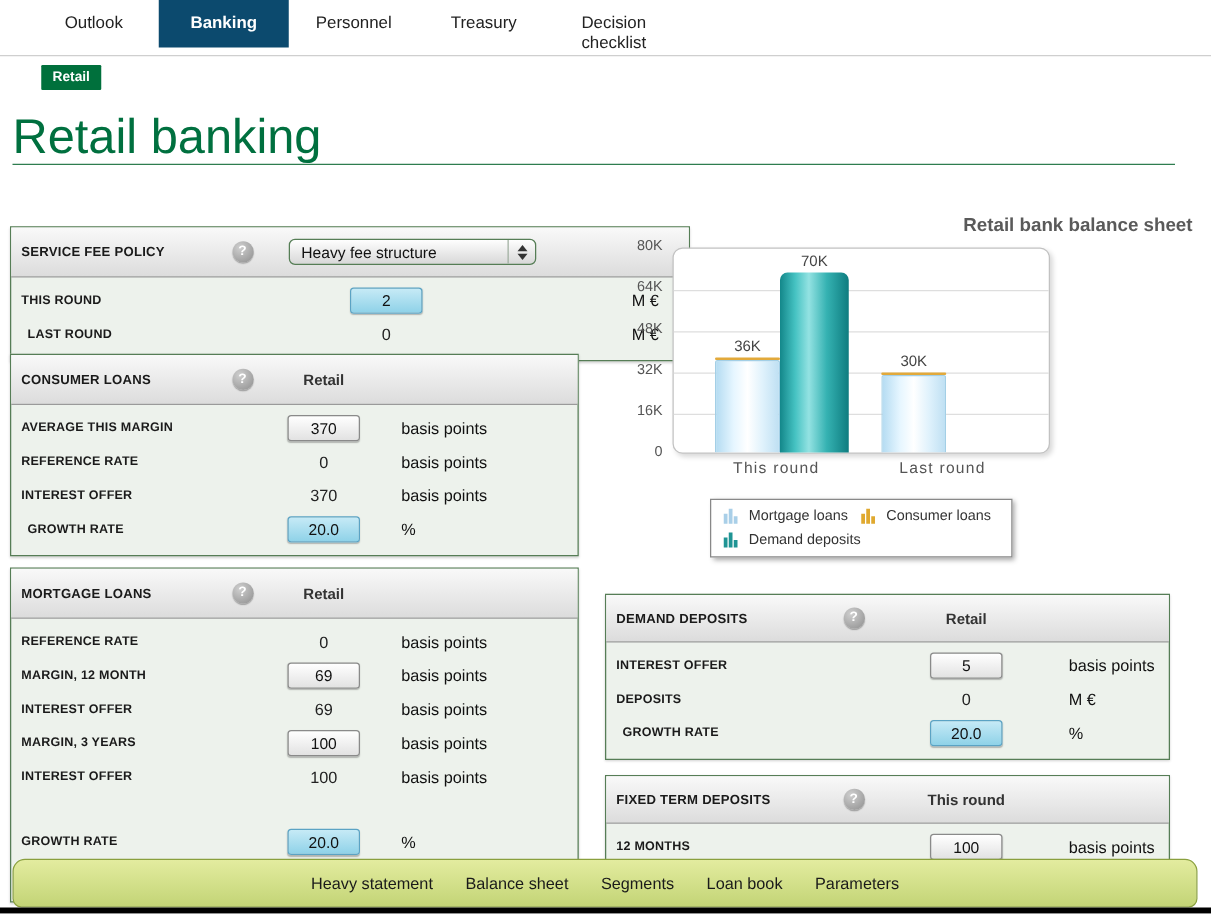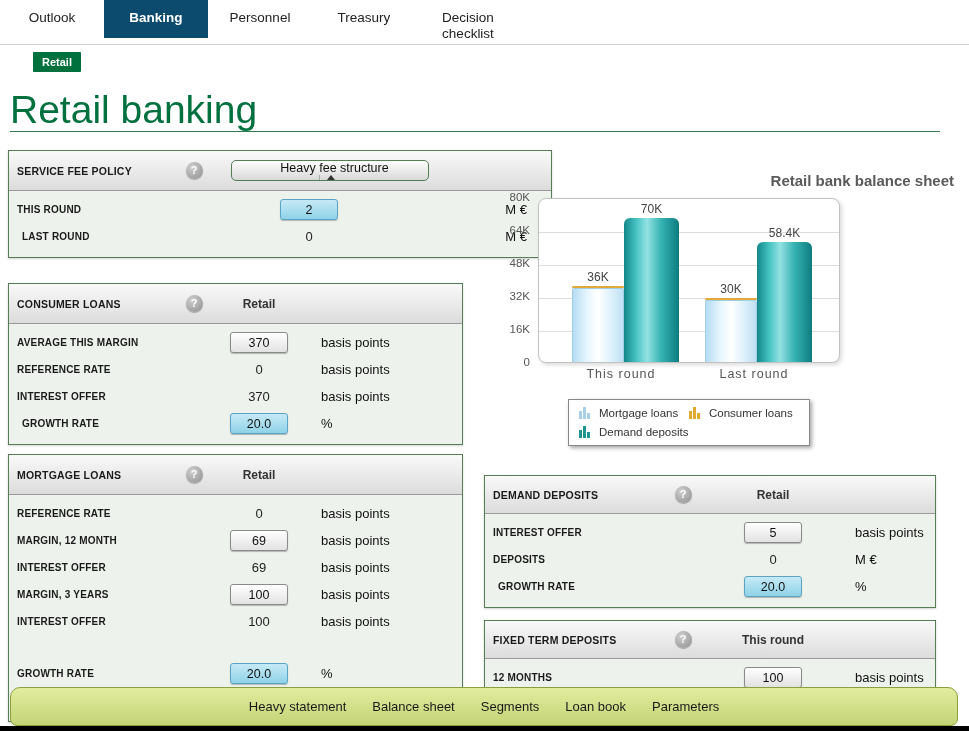--- a/index.html
+++ b/index.html
@@ -1,21 +1,21 @@
 <!DOCTYPE html>
 <html><head>
 <meta charset="utf-8">
 <style>
   * { box-sizing: border-box; }
   html,body { margin:0; padding:0; background:#fff; }
   body { font-family: "Liberation Sans", sans-serif; }
   .screen { position:relative; width:969px; height:731px; background:#fff; overflow:hidden; }
 
   
-  .topnav { position:absolute; left:0; top:0; width:100%; height:45px; background:#fff; border-bottom:1px solid #cfcfcf; display:flex; padding-left:0; }
+  .topnav { position:absolute; left:0; top:0; width:100%; height:45px; background:#fff; border-bottom:1px solid #cfcfcf; display:flex; padding-left:23px; }
   .tab { width:104px; height:44px; padding-top:10px; text-align:center; font-size:13.5px; color:#222; cursor:pointer; line-height:1.15; }
   .tab.active { background:#0c4a6e; color:#fff; height:38px; font-weight:bold; }
   .tab .two-line { display:inline-block; width:70px; }
 
   
   .badge { position:absolute; left:33px; top:52px; background:#00703C; color:#fff; font-size:11px; font-weight:bold; padding:4px 9px; border-radius:1px; cursor:pointer; }
 
   .page-title { position:absolute; left:10px; top:88px; margin:0; font-size:39px; font-weight:normal; color:#00703F; }
   .title-rule { position:absolute; left:10px; top:131px; width:930px; height:1px; background:#2e7d4f; }
 
@@ -33,21 +33,21 @@
   .row-label { font-size:10px; font-weight:bold; color:#1a1a1a; letter-spacing:.2px; }
   .row-label.indent { padding-left:5px; }
   .cell-val { text-align:center; font-size:13px; color:#222; }
   .cell-unit { font-size:13px; color:#111; padding-left:22px; }
   .cell-unit.right { text-align:right; padding-right:16px; }
   .gap-above { margin-top:25px; }
 
   .inp { display:block; margin:0 auto; width:58px; height:21px; text-align:center; font-size:12.5px; font-family:"Liberation Sans",sans-serif; border-radius:3px; border:1px solid #8a8a8a; background:linear-gradient(#ffffff,#e2e2e2); box-shadow:0 1px 1px rgba(0,0,0,.25); color:#111; }
   .inp.blue { border:1px solid #5ba3c4; background:linear-gradient(#c6eaf6,#8fd2e8); }
 
-  .mac-select { display:inline-flex; align-items:center; width:198px; height:21px; border:1px solid #557d55; border-radius:5px; background:linear-gradient(#fefefe,#d8d8d8); cursor:pointer; overflow:hidden;flex-direction:column; }
+  .mac-select { display:inline-flex; align-items:center; width:198px; height:21px; border:1px solid #557d55; border-radius:5px; background:linear-gradient(#fefefe,#d8d8d8); cursor:pointer; overflow:hidden; }
   .mac-select .txt { flex:1; font-size:12.5px; color:#111; padding-left:9px; white-space:nowrap; }
   .mac-select .arrows { width:22px; height:100%; border-left:1px solid #9fae9f; display:flex; flex-direction:column; align-items:center; justify-content:center; gap:2px; }
   .tri-up { width:0; height:0; border-left:4px solid transparent; border-right:4px solid transparent; border-bottom:5px solid #333; }
   .tri-dn { width:0; height:0; border-left:4px solid transparent; border-right:4px solid transparent; border-top:5px solid #333; }
   .mac-select.small { width:48px; }
 
   
   .chart { position:absolute; left:484px; top:172px; width:470px; height:220px; }
   .chart-title { text-align:right; padding-left:50px; font-size:15px; font-weight:bold; color:#5a5a5a; }
   .plot { position:absolute; left:54px; top:26px; width:302px; height:165px; background:#fff; border:1px solid #c2c2c2; border-radius:8px; box-shadow:2px 2px 4px rgba(0,0,0,.15); }
@@ -85,21 +85,21 @@
     <div class="tab"><span>Personnel</span></div>
     <div class="tab"><span>Treasury</span></div>
     <div class="tab"><span class="two-line">Decision checklist</span></div>
   </div>
 
   <div class="badge">Retail</div>
 
   <h1 class="page-title">Retail banking</h1>
   <div class="title-rule"></div>
 
-  <div class="panel" style="left:8px; top:150px; width:544px;">
+  <div class="panel" style="left:8px; top:181px; width:544px;">
     <div class="panel-header grid-l1">
       <span class="panel-title">SERVICE FEE POLICY</span>
       <span class="help">?</span>
       <span class="mac-select" style="grid-column:3/5; justify-self:start; margin-left:12px;">
         <span class="txt">Heavy fee structure</span>
         <span class="arrows">
             <span class="tri-up"></span>
             <span class="tri-dn"></span>
           </span>
       </span>
@@ -237,24 +237,20 @@
           <div class="bar deposit-bar" style="height: 144px;"></div>
         </div>
       </div>
 
       <div class="group" style="left:166px;">
         <div class="bar-col mortgage">
           <span class="bar-val">30K</span>
           <div class="bar consumer-cap" style="height: 2px;"></div>
           <div class="bar mortgage-bar" style="height: 62px;"></div>
         </div>
-        <div class="bar-col deposit">
-          <span class="bar-val">58.4K</span>
-          <div class="bar deposit-bar" style="height: 120px;"></div>
-        </div>
       </div>
     </div>
     <span class="xlabel" style="left:82px;">This round</span>
     <span class="xlabel" style="left:215px;">Last round</span>
   </div>
 
   <div class="legend">
     <div class="legend-item">
       <span class="mini-bars">
           <i style="height:8px;background:#a9cfe8;"></i>

